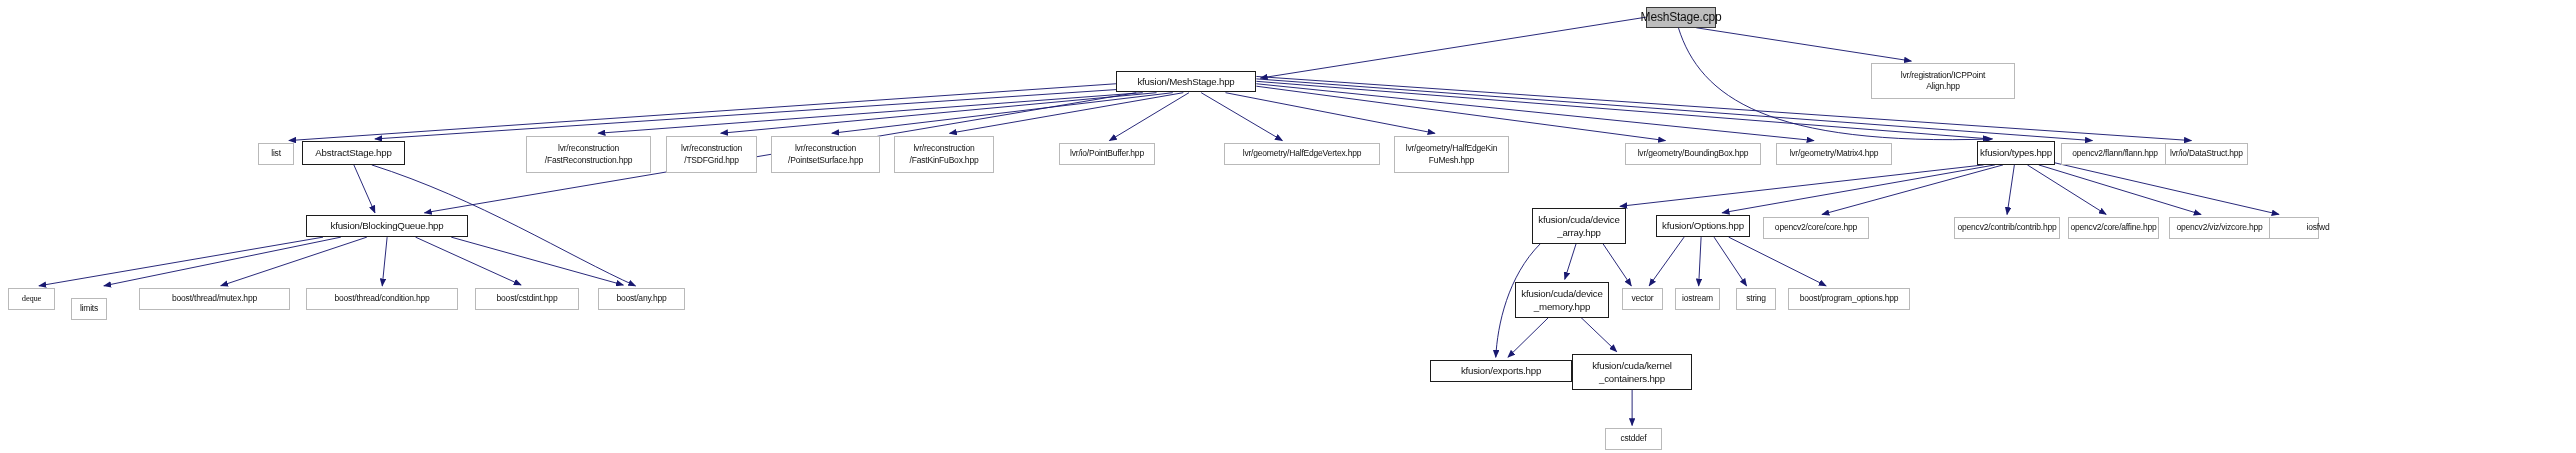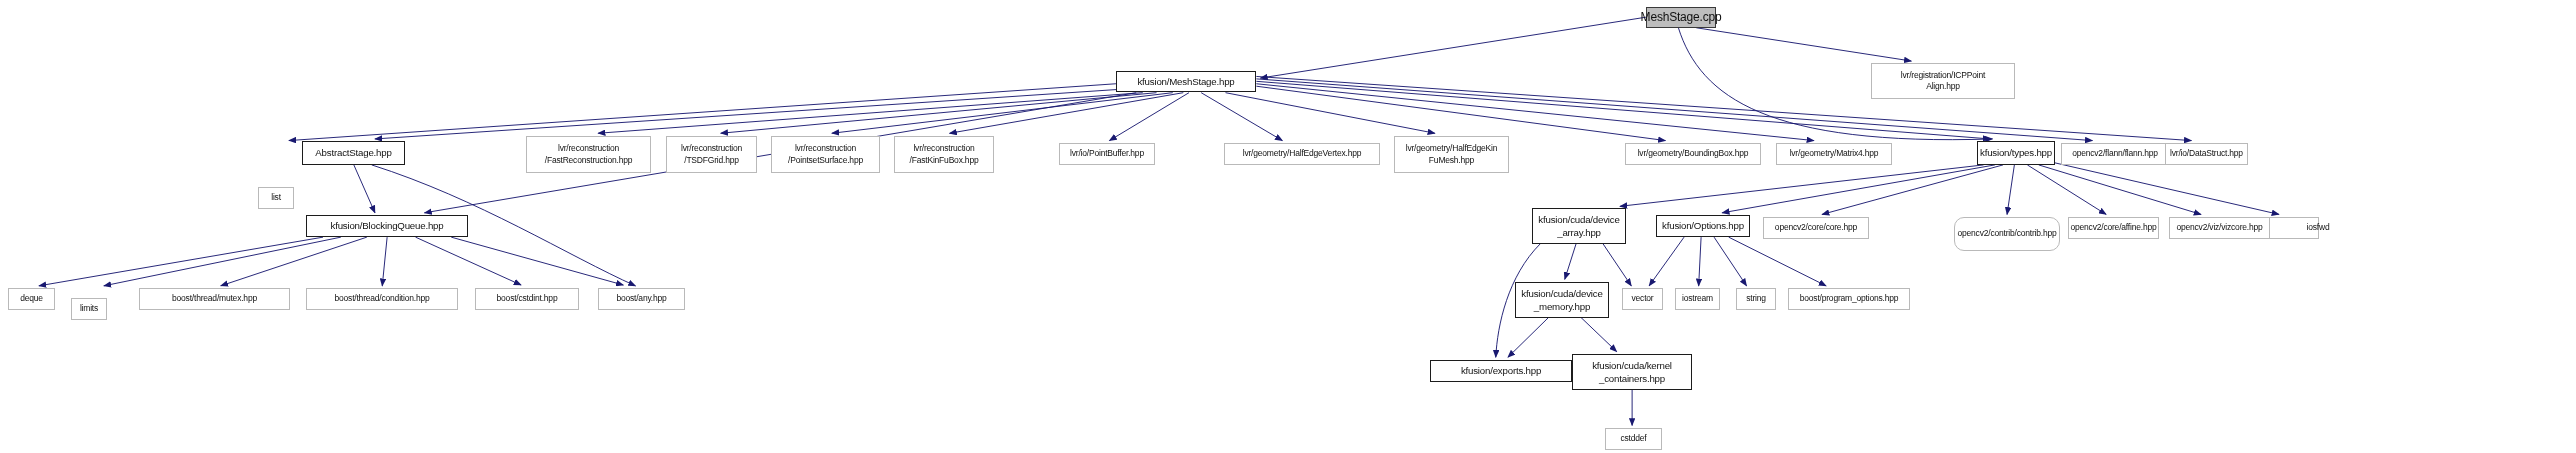--- a/index.html
+++ b/index.html
@@ -88,21 +88,21 @@
       <path d="M1975,300 L2010,352" fill="none" stroke="#191970" stroke-width="1.15" marker-end="url(#arrow)"></path>
       <path d="M1898,300 C1858,340 1845,400 1843,440" fill="none" stroke="#191970" stroke-width="1.15" marker-end="url(#arrow)"></path>
       <path d="M1908,391 L1858,440" fill="none" stroke="#191970" stroke-width="1.15" marker-end="url(#arrow)"></path>
       <path d="M1948,391 L1992,433" fill="none" stroke="#191970" stroke-width="1.15" marker-end="url(#arrow)"></path>
       <path d="M2011,480 L2011,524" fill="none" stroke="#191970" stroke-width="1.15" marker-end="url(#arrow)"></path>
     </svg>
 <div class="node root" style="left: 1646px; top: 6.5px; width: 70px; height: 21px;"><span>MeshStage.cpp</span></div>
     <div class="node doc" style="left: 1116px; top: 71px; width: 140px; height: 21px;"><span>kfusion/MeshStage.hpp</span></div>
     <div class="node plain" style="left: 1871px; top: 63px; width: 144px; height: 36px;"><span>lvr/registration/ICPPoint
 Align.hpp</span></div>
-    <div class="node plain" style="left: 258px; top: 143px; width: 36px; height: 22px; margin-top: 44px;"><span>list</span></div>
+    <div class="node plain" style="left: 258px; top: 143px; width: 36px; height: 22px;"><span>list</span></div>
     <div class="node doc" style="left: 302px; top: 141px; width: 103px; height: 23.5px;"><span>AbstractStage.hpp</span></div>
     <div class="node plain" style="left: 526px; top: 136px; width: 125px; height: 37px;"><span>lvr/reconstruction
 /FastReconstruction.hpp</span></div>
     <div class="node plain" style="left: 666px; top: 136px; width: 91px; height: 37px;"><span>lvr/reconstruction
 /TSDFGrid.hpp</span></div>
     <div class="node plain" style="left: 771px; top: 136px; width: 109px; height: 37px;"><span>lvr/reconstruction
 /PointsetSurface.hpp</span></div>
     <div class="node plain" style="left: 894px; top: 136px; width: 100px; height: 37px;"><span>lvr/reconstruction
 /FastKinFuBox.hpp</span></div>
     <div class="node plain" style="left: 1059px; top: 143px; width: 96px; height: 22px;"><span>lvr/io/PointBuffer.hpp</span></div>
@@ -112,25 +112,25 @@
     <div class="node plain" style="left: 1625px; top: 143px; width: 136px; height: 22px;"><span>lvr/geometry/BoundingBox.hpp</span></div>
     <div class="node plain" style="left: 1776px; top: 143px; width: 116px; height: 22px;"><span>lvr/geometry/Matrix4.hpp</span></div>
     <div class="node doc" style="left: 1977px; top: 141px; width: 78px; height: 23.5px;"><span>kfusion/types.hpp</span></div>
     <div class="node plain" style="left: 2061px; top: 143px; width: 108px; height: 22px;"><span>opencv2/flann/flann.hpp</span></div>
     <div class="node plain" style="left: 2165px; top: 143px; width: 83px; height: 22px;"><span>lvr/io/DataStruct.hpp</span></div>
     <div class="node doc" style="left: 306px; top: 215px; width: 162px; height: 22px;"><span>kfusion/BlockingQueue.hpp</span></div>
     <div class="node doc" style="left: 1532px; top: 208px; width: 94px; height: 36px;"><span>kfusion/cuda/device
 _array.hpp</span></div>
     <div class="node doc" style="left: 1656px; top: 215px; width: 94px; height: 22px;"><span>kfusion/Options.hpp</span></div>
     <div class="node plain" style="left: 1763px; top: 217px; width: 106px; height: 22px;"><span>opencv2/core/core.hpp</span></div>
-    <div class="node plain" style="left: 1954px; top: 217px; width: 106px; height: 34px; border-radius: 10px;"><span>opencv2/contrib/contrib.hpp</span></div>
+    <div class="node plain" style="left: 1954px; top: 217px; width: 106px; height: 22px;"><span>opencv2/contrib/contrib.hpp</span></div>
     <div class="node plain" style="left: 2068px; top: 217px; width: 91px; height: 22px;"><span>opencv2/core/affine.hpp</span></div>
     <div class="node plain" style="left: 2169px; top: 217px; width: 101px; height: 22px;"><span>opencv2/viz/vizcore.hpp</span></div>
     <div class="node plain" style="left: 2269px; top: 217px; width: 36px; height: 22px; padding-left: 48px;"><span>iosfwd</span></div>
-    <div class="node plain" style="left: 8px; top: 288px; width: 47px; height: 22px;"><span>deque</span></div>
+    <div class="node plain" style="left: 8px; top: 288px; width: 47px; height: 22px; font-family: Liberation Serif, serif;"><span>deque</span></div>
     <div class="node plain" style="left: 71px; top: 288px; width: 36px; height: 22px; margin-top: 10px;"><span>limits</span></div>
     <div class="node plain" style="left: 139px; top: 288px; width: 151px; height: 22px;"><span>boost/thread/mutex.hpp</span></div>
     <div class="node plain" style="left: 306px; top: 288px; width: 152px; height: 22px;"><span>boost/thread/condition.hpp</span></div>
     <div class="node plain" style="left: 475px; top: 288px; width: 104px; height: 22px;"><span>boost/cstdint.hpp</span></div>
     <div class="node plain" style="left: 598px; top: 288px; width: 87px; height: 22px;"><span>boost/any.hpp</span></div>
     <div class="node doc" style="left: 1515px; top: 282px; width: 94px; height: 36px;"><span>kfusion/cuda/device
 _memory.hpp</span></div>
     <div class="node plain" style="left: 1622px; top: 288px; width: 41px; height: 22px;"><span>vector</span></div>
     <div class="node plain" style="left: 1675px; top: 288px; width: 45px; height: 22px;"><span>iostream</span></div>
     <div class="node plain" style="left: 1736px; top: 288px; width: 40px; height: 22px;"><span>string</span></div>

